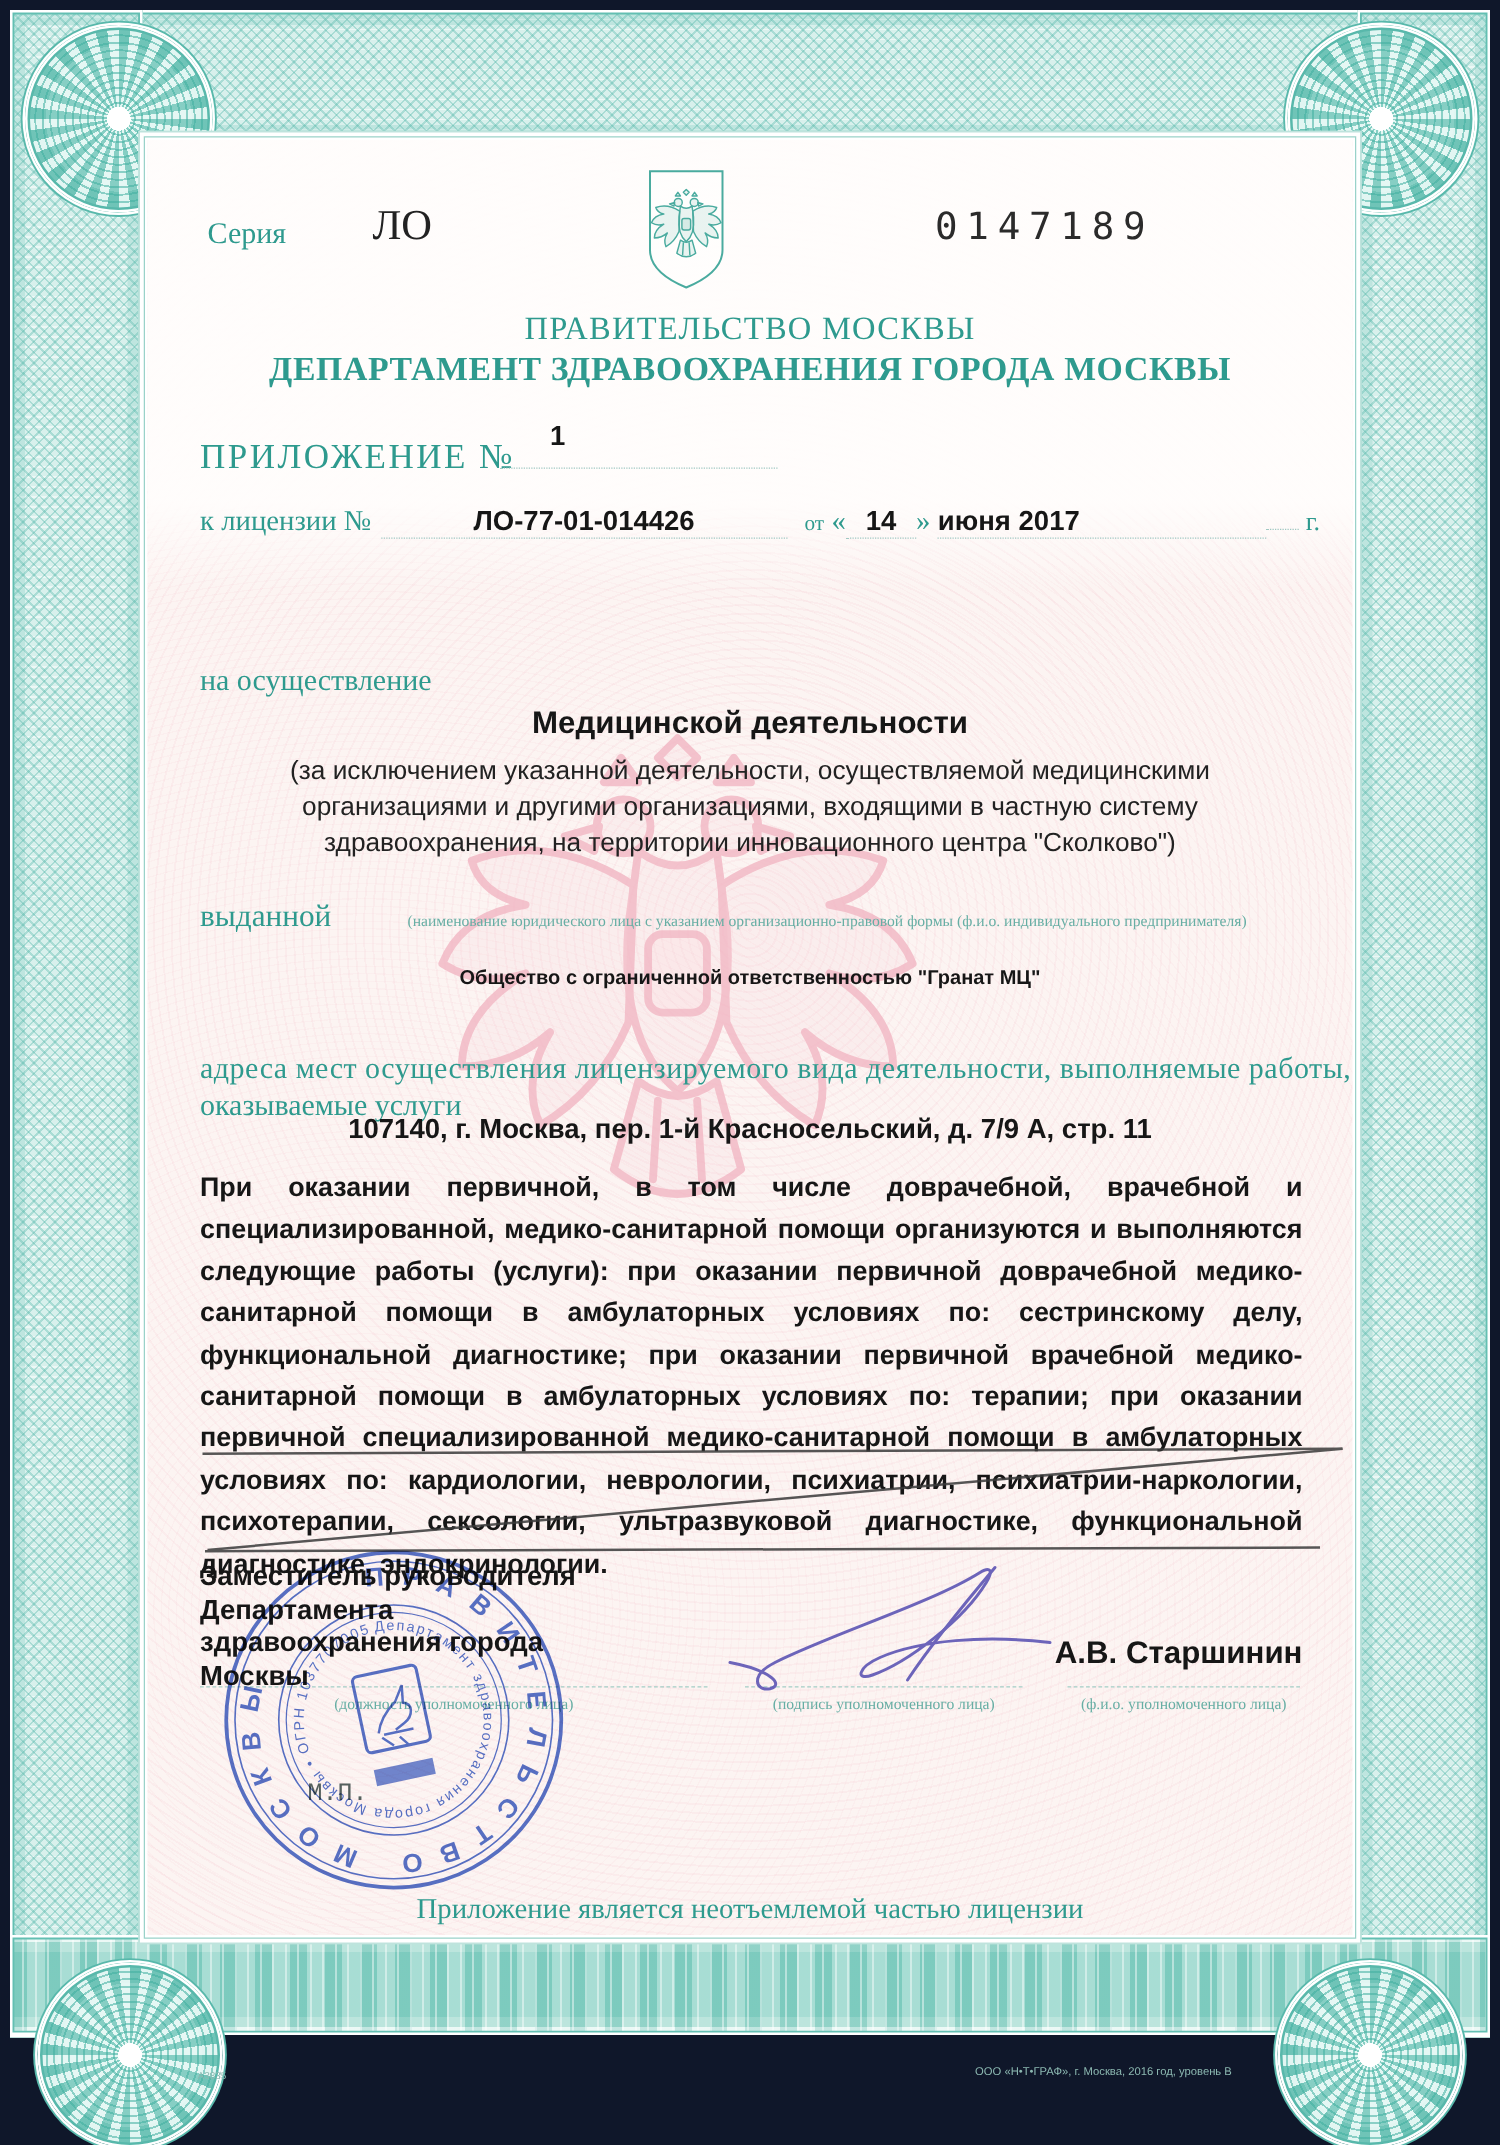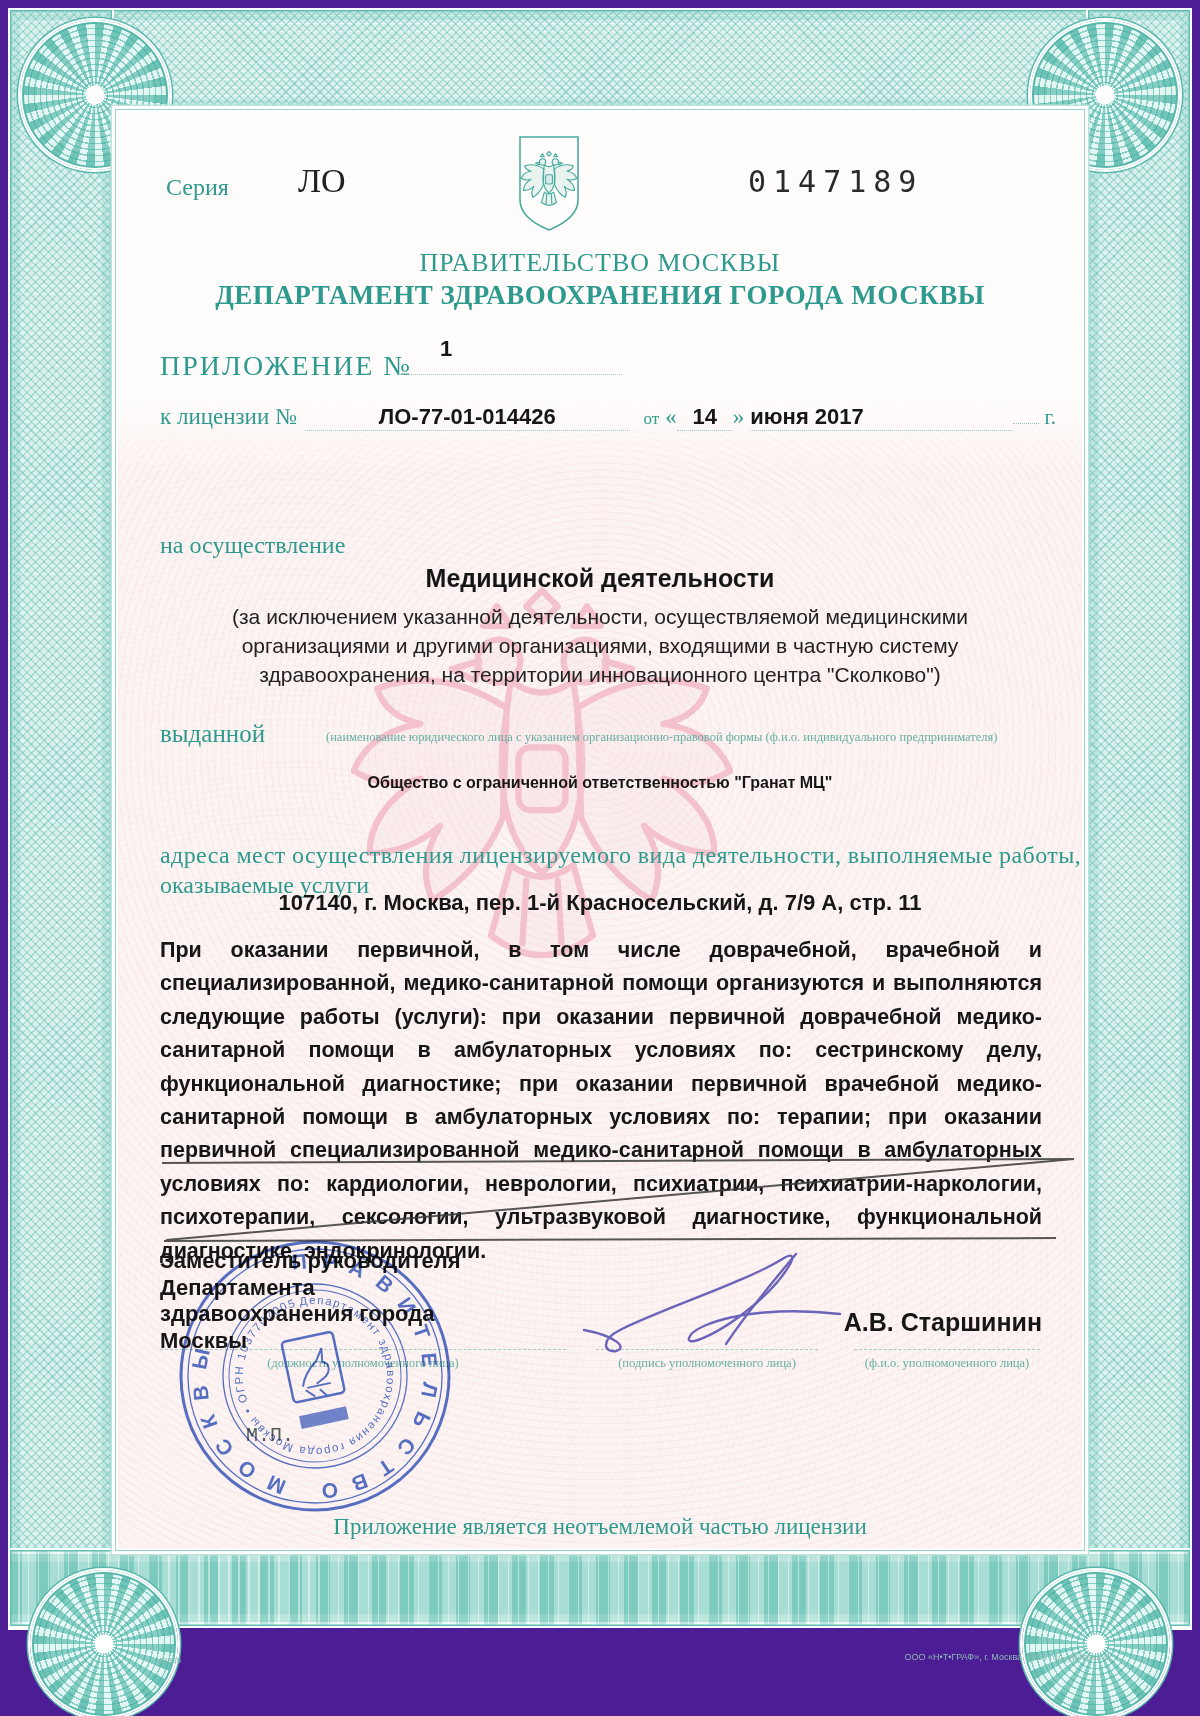--- a/index.html
+++ b/index.html
@@ -1,16 +1,16 @@
 <!DOCTYPE html>
 <html><head>
 <meta charset="utf-8">
 <style>
   html,body{margin:0;padding:0;}
-  .sheet{position:relative;width:1200px;height:1716px;background:#4c1d95;overflow:hidden;
+  .sheet{position:relative;width:1200px;height:1716px;background:#0f172a;overflow:hidden;
          font-family:"Liberation Sans",sans-serif;color:#1e1e1e;}
 
   
   .bar{position:absolute;background-color:#d8f0ec;
     background-image:
       repeating-linear-gradient(45deg, rgba(72,178,164,.32) 0 1.5px, transparent 1.5px 6px),
       repeating-linear-gradient(-45deg, rgba(72,178,164,.32) 0 1.5px, transparent 1.5px 6px),
       repeating-linear-gradient(0deg, rgba(255,255,255,.5) 0 1px, transparent 1px 8px);
     box-shadow: inset 0 0 0 2px #ffffff, inset 0 0 0 3.5px #63bfb2, inset 0 0 0 12px rgba(102,191,178,.22);}
   .bar-top{left:8px;top:8px;width:1184px;height:104px;}
@@ -190,15 +190,15 @@
         <text font-size="11.5" letter-spacing="1.5" fill="#3a5cc5" font-family="Liberation Sans, sans-serif">
           <textPath href="#stampInner">Департамент здравоохранения города Москвы • ОГРН 1037707005346 •</textPath>
         </text>
       </svg>
     </div>
 
     <div class="abs teal center" style="top:1402px;font-size:23px;z-index:2">Приложение является неотъемлемой частью лицензии</div>
   </div>
 
   <div class="abs tinyprint" style="position:absolute;left:158px;top:1656px;font-size:8px;">А3835</div>
-  <div class="abs tinyprint" style="position:absolute;left:780px;top:1652px;width:330px;text-align:right;font-size:9px;">ООО «Н•Т•ГРАФ», г. Москва, 2016 год, уровень В</div>
+  <div class="abs tinyprint" style="position:absolute;left:780px;top:1652px;width:330px;font-size:9px;">ООО «Н•Т•ГРАФ», г. Москва, 2016 год, уровень В</div>
 
 </div>
 
 </body></html>

